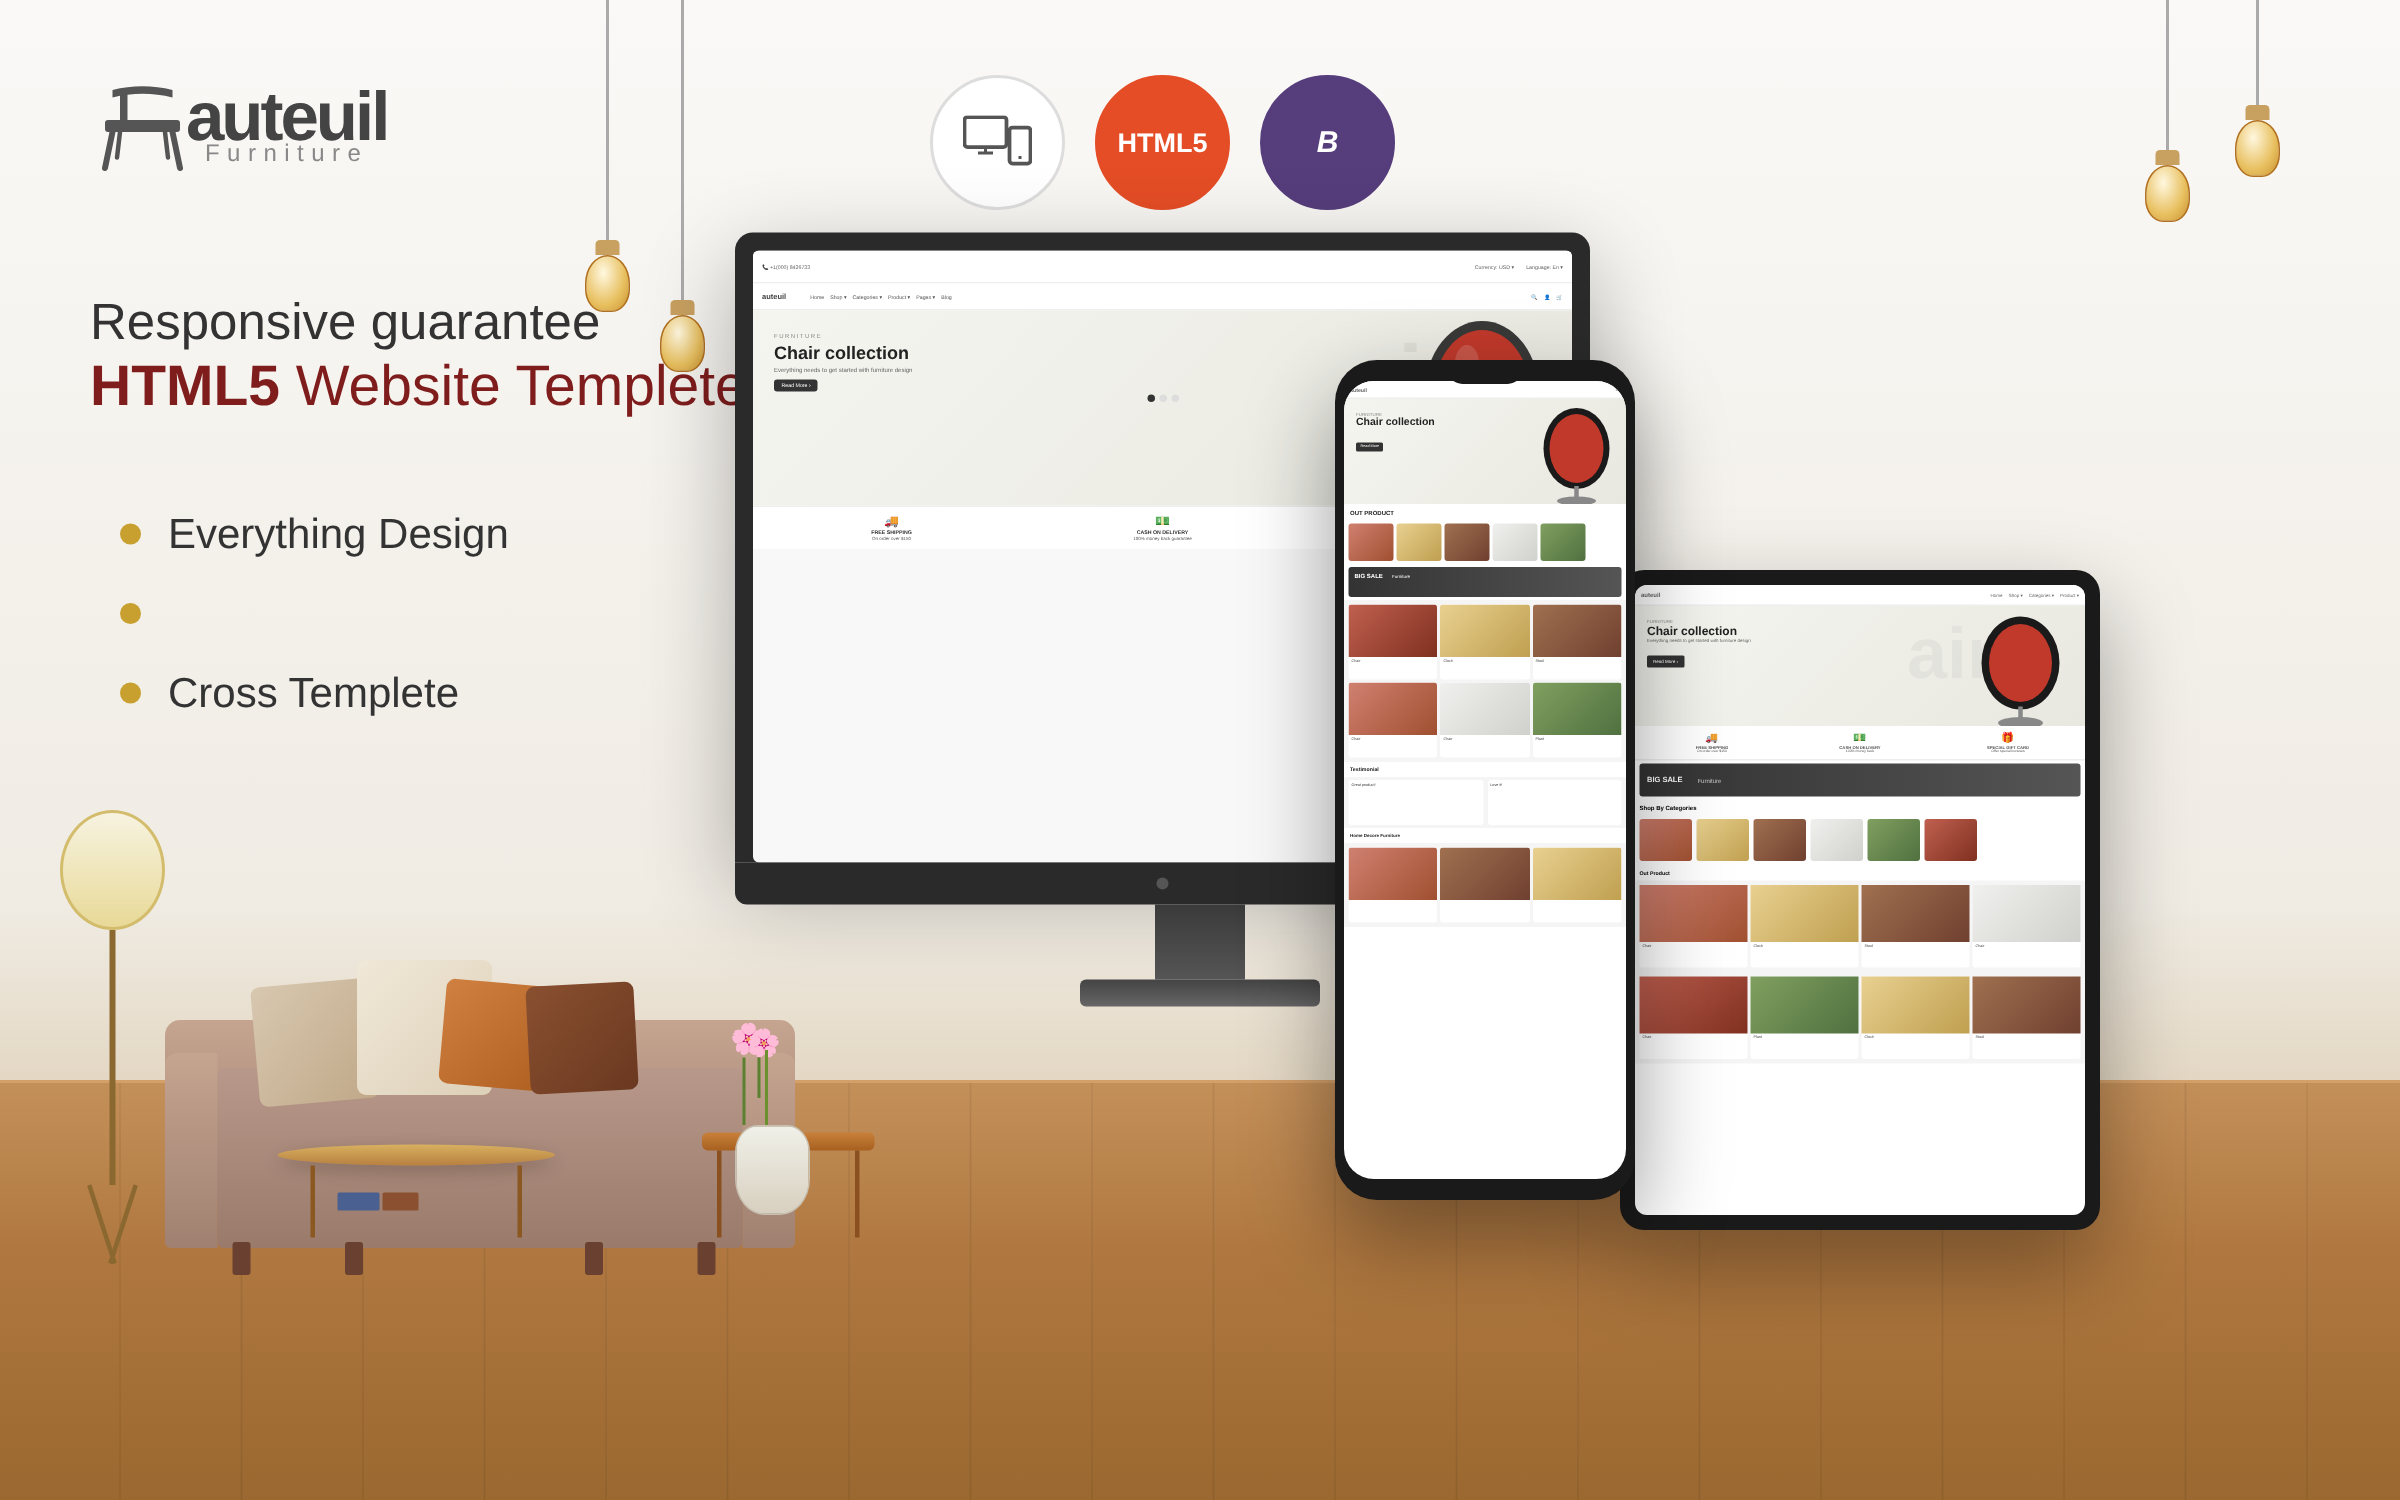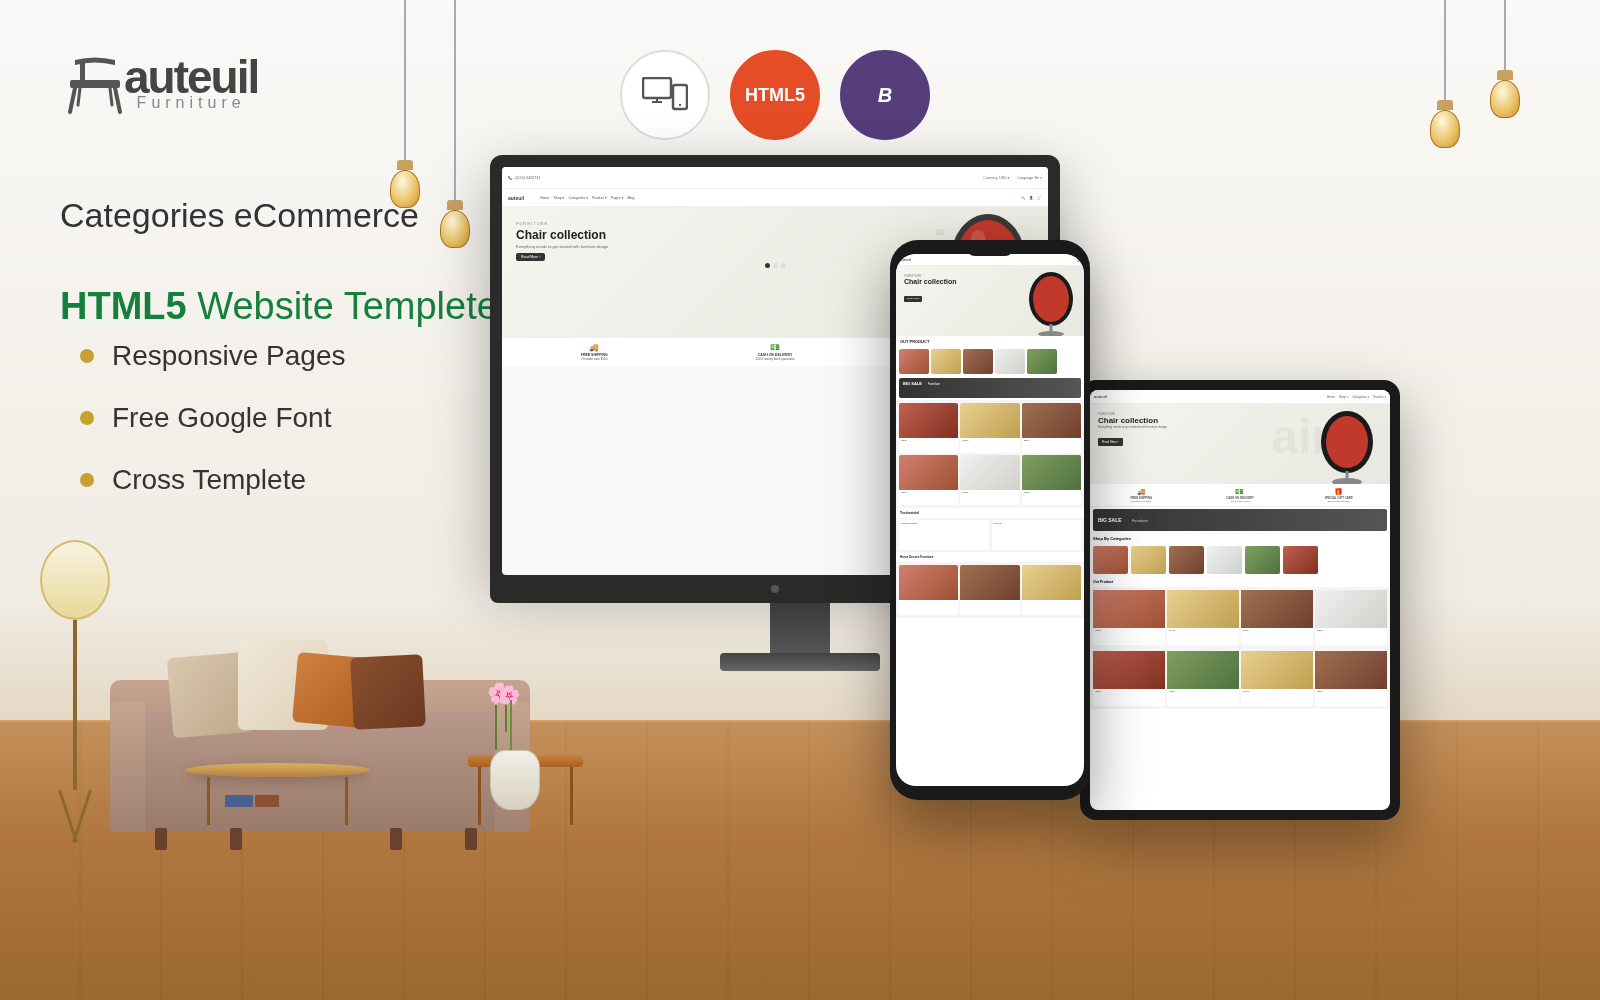--- a/index.html
+++ b/index.html
@@ -660,34 +660,33 @@
       <line x1="50" y1="38" x2="52" y2="55" stroke="#555" stroke-width="3" stroke-linecap="round"></line>
     </svg>
     <div style="margin-left: -8px;">
       <div style="font-size:46px; font-weight:900; color:#444; letter-spacing:-2px; line-height:1;">auteuil</div>
       <div style="font-size:16px; color:#888; letter-spacing:5px; text-align:center; margin-top:-6px;">Furniture</div>
     </div>
   </div>
 </div>
 
 <div class="headline">
-  <div class="headline-sub">Categories eCommerce</div>
-  <div style="font-size:38px; line-height:1.2; color:#15803d;margin-top:48px;">
+  <div class="headline-sub">Responsive guarantee</div>
+  <div style="font-size:38px; line-height:1.2; color:#7f1d1d;">
     <span style="font-weight:900;">HTML5</span><span> Website Templete</span>
   </div>
 </div>
 
 <div class="features">
   <div class="feature-item">
     <div class="feature-dot"></div>
-    <span class="feature-label">Responsive Pages</span>
+    <span class="feature-label">Everything Design</span>
   </div>
   <div class="feature-item">
     <div class="feature-dot"></div>
-    <span class="feature-label">Free Google Font</span>
   </div>
   <div class="feature-item">
     <div class="feature-dot"></div>
     <span class="feature-label">Cross Templete</span>
   </div>
 </div>
 
 <div class="tech-icons">
   <div class="tech-icon-circle">
     <svg width="46" height="36" viewBox="0 0 46 36">

